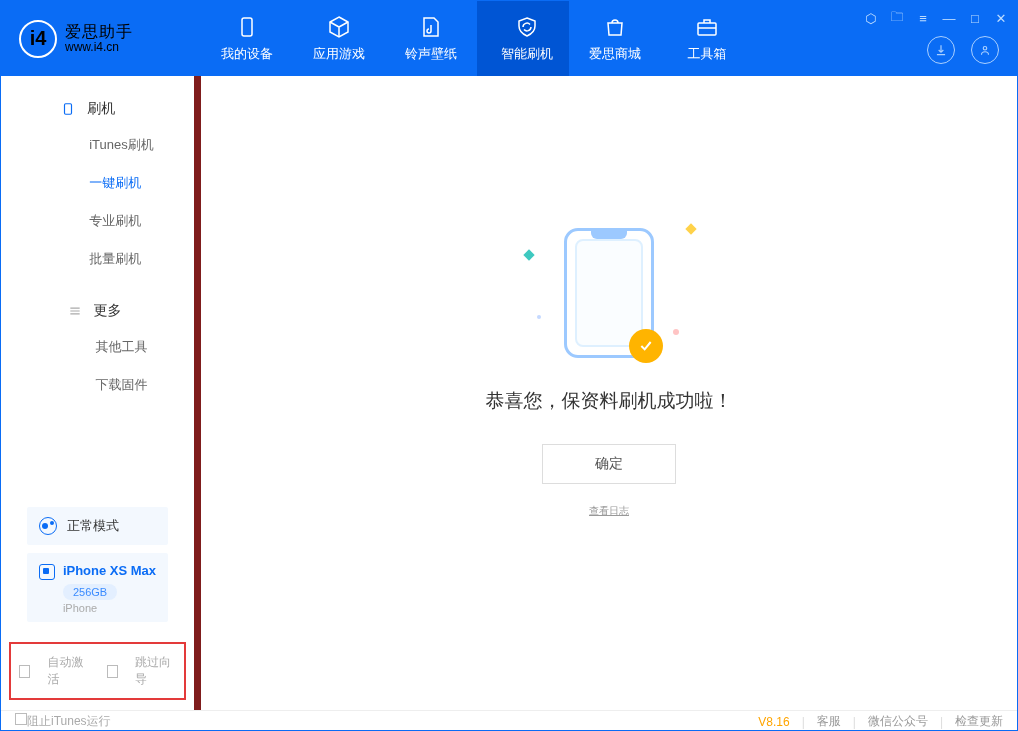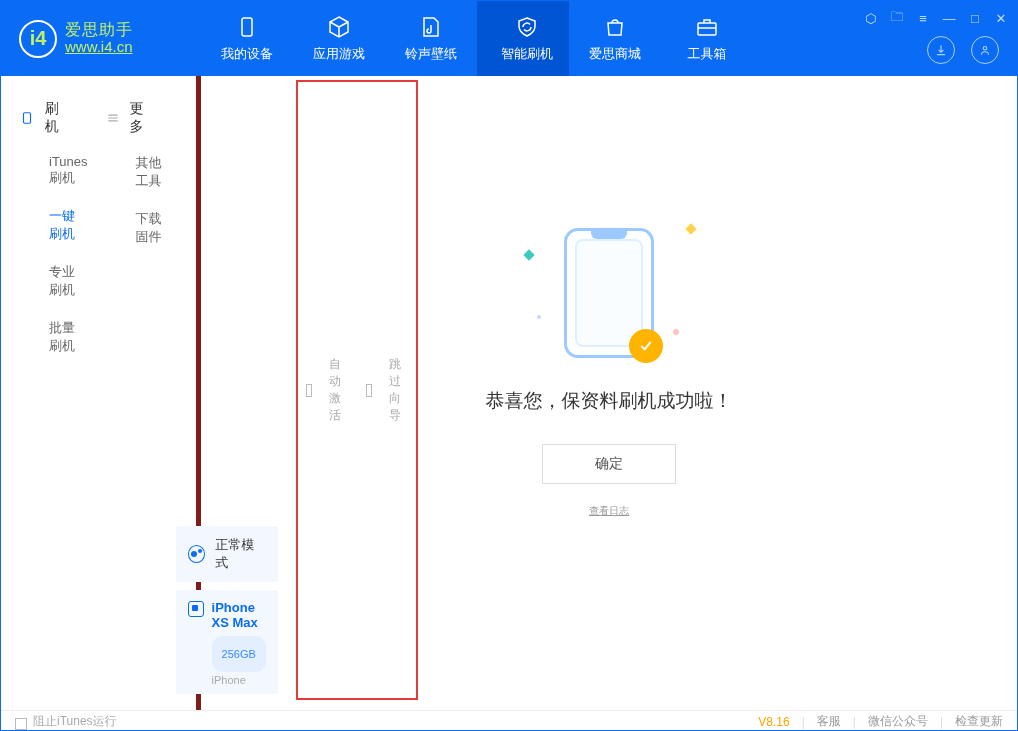--- a/index.html
+++ b/index.html
@@ -1,54 +1,54 @@
 <!DOCTYPE html>
 <html><head>
 <meta charset="utf-8">
 <style>
 * { margin: 0; padding: 0; box-sizing: border-box; font-family: "Microsoft YaHei", Arial, sans-serif; }
 body { width: 1018px; height: 731px; background: #fff; border: 1px solid #0a6cf5; overflow: hidden; }
 
 
 .header { height: 75px; background: #0a6cf5; display: flex; align-items: center; position: relative; }
-.logo-area { display: flex; align-items: center; padding: 0 18px; color: #bef264; width: 200px; }
+.logo-area { display: flex; align-items: center; padding: 0 18px; color: #000000; width: 200px; }
 .logo-circle { width: 38px; height: 38px; border: 2px solid #fff; border-radius: 50%; display: flex; align-items: center; justify-content: center; font-weight: bold; font-size: 20px; margin-right: 8px; }
 .logo-text { display: flex; flex-direction: column; line-height: 1.1; }
 .logo-text .cn { font-size: 16px; font-weight: normal; letter-spacing: 1px; }
-.logo-text .url { font-size: 15px; text-decoration: underline; }
+.logo-text .url { font-size: 12px; }
 
 .nav { display: flex; height: 100%; }
 .nav-item { width: 92px; height: 100%; color: #fff; display: flex; flex-direction: column; align-items: center; justify-content: center; font-size: 13px; cursor: pointer; }
 .nav-item.active { background: #0055d4; padding-left: 8px; }
 .nav-icon { width: 24px; height: 24px; margin-bottom: 6px; }
 
 .window-controls { position: absolute; top: 6px; right: 8px; display: flex; gap: 10px; color: #bcdcff; font-size: 13px; align-items: center; }
 .window-controls span { cursor: pointer; width: 16px; text-align: center; }
 .header-right-icons { position: absolute; right: 18px; bottom: 12px; display: flex; gap: 16px; color: #bcdcff; }
 .circ-icon { width: 28px; height: 28px; border: 1.5px solid #aad0ff; border-radius: 50%; display: flex; align-items: center; justify-content: center; cursor: pointer; }
 
 
 .body { display: flex; height: 634px; }
 
 
-.sidebar { width: 200px; border-right: 5px solid #7f1d1d; display: flex; flex-direction: row; position: relative; }
+.sidebar { width: 200px; border-right: 7px solid #7f1d1d; display: flex; flex-direction: column; position: relative; align-items: center; }
 .side-section { padding-top: 16px; }
 .section-header { display: flex; align-items: center; padding: 8px 18px; color: #333; font-size: 14px; }
 .section-header .hicon { width: 18px; height: 18px; margin-right: 10px; display: flex; align-items: center; justify-content: center; color: #888; }
 .side-items { padding-left: 48px; }
 .side-item { padding: 10px 0; font-size: 13px; color: #666; cursor: pointer; }
 .side-item.active { color: #0a6cf5; }
 
 .device-blocks { margin-top: auto; padding: 8px 10px; }
 .mode-block, .device-block { background: #f3f8fe; border-radius: 2px; padding: 10px 12px; margin-bottom: 8px; display: flex; align-items: center; font-size: 13px; color: #333; }
 .device-block { flex-direction: column; align-items: flex-start; padding: 10px 12px 8px; }
 .device-block .dev-name { font-weight: bold; color: #0a6cf5; font-size: 13px; margin-left: 24px; position: relative; }
 .device-block .dev-name::before { content: ""; position: absolute; left: -24px; top: 1px; width: 14px; height: 14px; border: 1.5px solid #0a6cf5; border-radius: 3px; }
 .device-block .dev-name::after { content: ""; position: absolute; left: -20px; top: 5px; width: 6px; height: 6px; background: #0a6cf5; border-radius: 1px; }
-.capacity-pill { background: #e3efff; color: #3a8bff; font-size: 11px; padding: 12px 10px; border-radius: 10px; margin: 6px 0 2px 24px; }
+.capacity-pill { background: #e3efff; color: #3a8bff; font-size: 11px; padding: 2px 10px; border-radius: 10px; margin: 6px 0 2px 24px; }
 .device-block .sub { font-size: 11px; color: #aaa; margin-left: 24px; }
 .mode-block .mode-icon { width: 18px; height: 18px; border: 1.5px solid #0a6cf5; border-radius: 50%; margin-right: 10px; position: relative; }
 .mode-block .mode-icon::after { content: ""; position: absolute; width: 6px; height: 6px; background: #0a6cf5; border-radius: 50%; left: 2px; top: 5px; }
 .mode-block .mode-icon::before { content: ""; position: absolute; width: 4px; height: 4px; background: #0a6cf5; border-radius: 50%; right: 2px; top: 3px; }
 
 .checkbox-row { border: 2px solid #e33a3a; margin: 4px 8px 10px; padding: 10px 8px; display: flex; gap: 18px; font-size: 12px; color: #aaa; }
 .cb { display: flex; align-items: center; gap: 17px; cursor: pointer; }
 .cb-box { width: 13px; height: 13px; border: 1px solid #bbb; }
 
 
@@ -64,21 +64,21 @@
 .dot { position: absolute; border-radius: 50%; }
 .dot.d1 { width: 6px; height: 6px; background: #ffc4c4; right: -28px; bottom: 20px; }
 .dot.d2 { width: 4px; height: 4px; background: #c5d9ff; left: -30px; bottom: 36px; }
 
 .success-text { font-size: 19px; color: #333; margin-bottom: 30px; }
 .ok-btn { border: 1px solid #ddd; background: #fff; padding: 10px 52px; font-size: 14px; color: #555; cursor: pointer; margin-bottom: 20px; }
 .view-log { font-size: 10px; color: #999; text-decoration: underline; cursor: pointer; }
 
 
 .footer { height: 22px; border-top: 1px solid #eee; display: flex; align-items: center; padding: 0 14px; font-size: 12px; color: #aaa; }
-.footer .left { display: flex; align-items: flex-end; gap: 6px; }
+.footer .left { display: flex; align-items: flex-start; }
 .footer .right { margin-left: auto; display: flex; align-items: center; gap: 12px; }
 .footer .version { color: #ffa500; }
 .footer .divider { color: #ddd; }
 .footer a { color: #999; cursor: pointer; }
 </style>
 </head>
 <body>
 
 <div class="header">
   <div class="logo-area">

